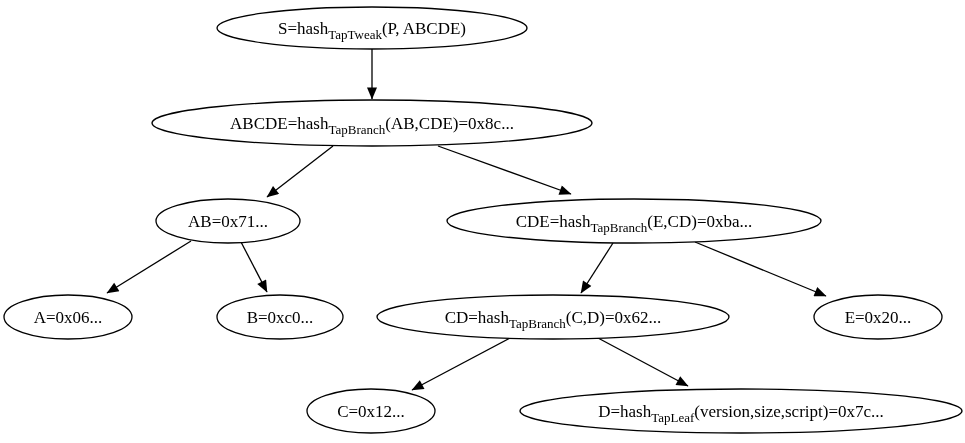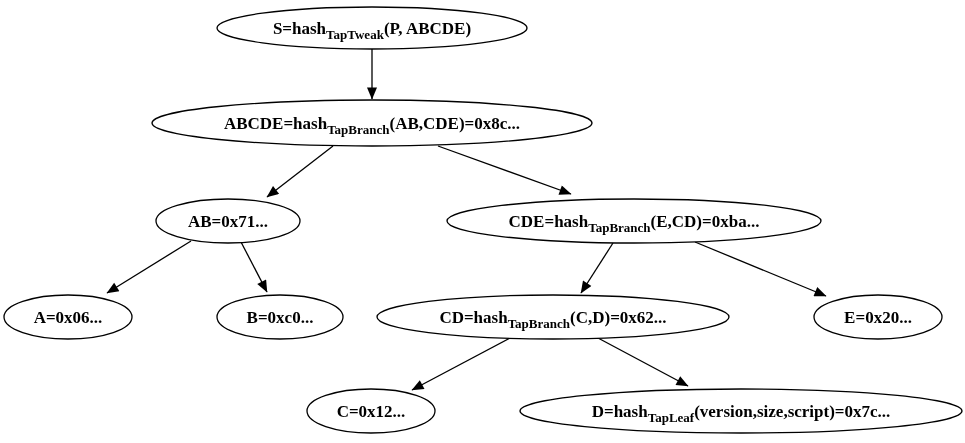--- a/index.html
+++ b/index.html
@@ -6,21 +6,20 @@
     margin: 0;
     padding: 0;
     background: #ffffff;
   }
   .canvas {
     position: relative;
     width: 965px;
     height: 443px;
     background: #ffffff;
     overflow: hidden;
-    font-weight: bold;
   }
   svg {
     display: block;
   }
   .node-ellipse {
     fill: #ffffff;
     stroke: #000000;
     stroke-width: 1.3;
   }
   .edge {

